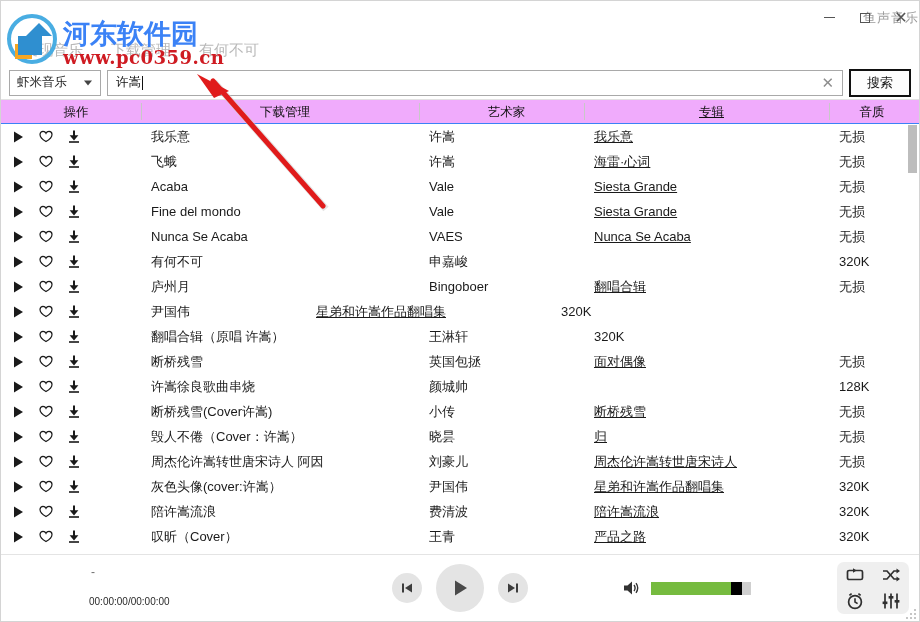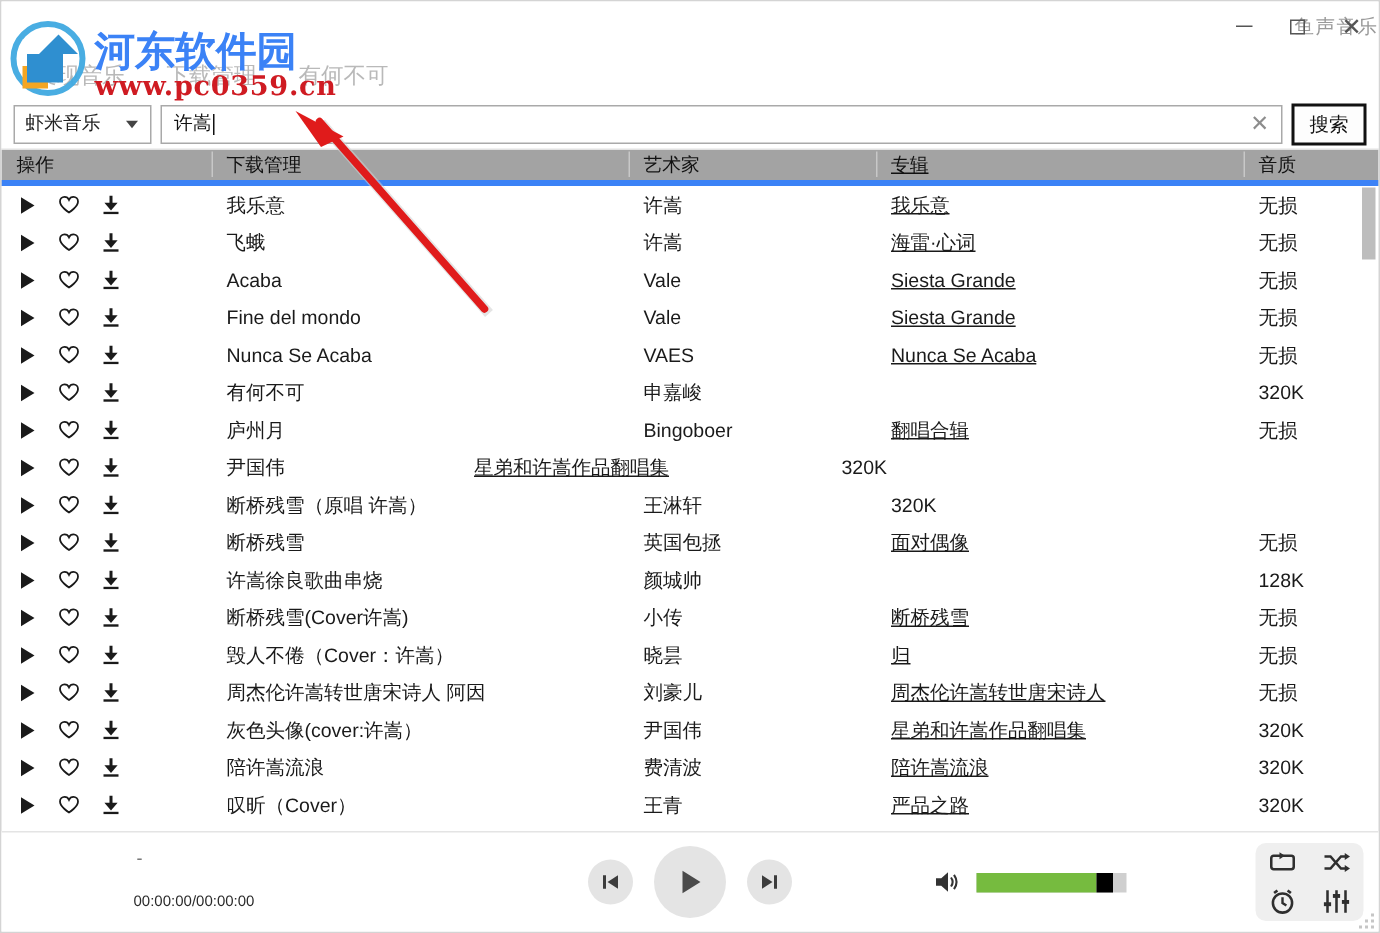--- a/index.html
+++ b/index.html
@@ -185,21 +185,21 @@
   .clear-x {
     position: absolute; right: 8px; top: 50%;
     transform: translateY(-50%);
     color: #8d8d8d;
     font-size: 15px;
     font-family: "DejaVu Sans", sans-serif;
     line-height: 1;
     cursor: default;
   }
   .search-btn {
-    width: 50px; height: 28px;
+    width: 62px; height: 28px;
     border: 2px solid #111;
     background: #fdfdfd;
     font-size: 13px;
     color: #111;
     display: flex; align-items: center; justify-content: center;
     cursor: default;
   }
 
   
   .table-wrap {
@@ -207,22 +207,23 @@
     flex: 1 1 auto;
     overflow: hidden;
     border-top: 1px solid #e2e2e2;
   }
   .thead {
     display: flex;
     height: 24px;
     align-items: center;
     font-size: 12.5px;
     color: #111;
-    background: #a3a3a3;
-    border-bottom: 4px solid #3b82f6;
+    background: #f0abfc;
+    border-bottom: 1px solid #3b82f6;
+    text-align: center;
   }
   .thead .th {
     position: relative;
     padding-left: 10px;
     height: 24px;
     line-height: 24px;
     white-space: nowrap;
   }
   .thead .th + .th::before {
     content: "";
@@ -639,21 +640,21 @@
               </svg>
             </span>
             <span class="op-ico">
               <svg width="12" height="13" viewBox="0 0 12 13">
                 <rect x="5" y="0.5" width="2" height="6" fill="#1a1a1a"></rect>
                 <polygon points="1.6,5.2 10.4,5.2 6,10.4" fill="#1a1a1a"></polygon>
                 <rect x="1" y="11.2" width="10" height="1.6" fill="#1a1a1a"></rect>
               </svg>
             </span>
           </div>
-          <div class="cell c-name">断桥残雪（原唱 许嵩）</div>
+          <div class="cell c-name">翻唱合辑（原唱 许嵩）</div>
           <div class="cell c-art">王淋轩</div>
           <div class="cell c-qual">320K</div>
         </div>
         <div class="trow">
           <div class="cell c-op ops">
             <span class="op-ico">
               <svg width="11" height="12" viewBox="0 0 11 12">
                 <polygon points="1,0.5 1,11.5 10,6" fill="#1a1a1a"></polygon>
               </svg>
             </span>

